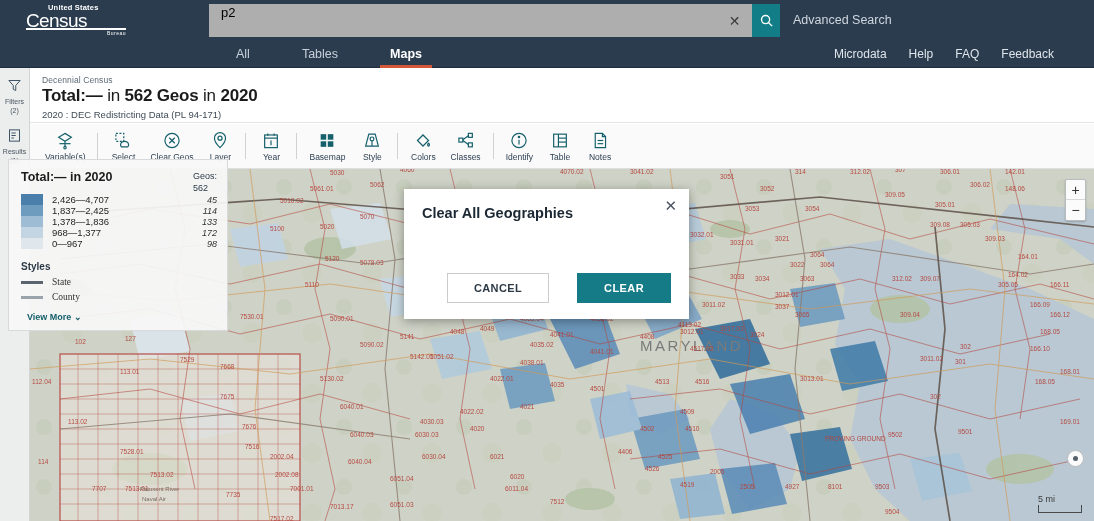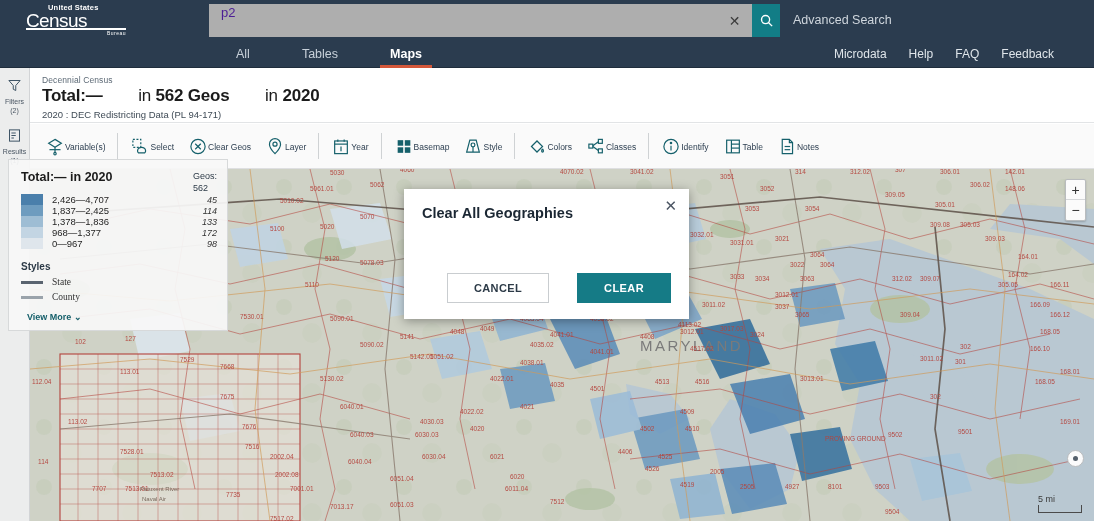--- a/index.html
+++ b/index.html
@@ -32,21 +32,21 @@
     margin-top: -2px; padding-top: 1px; letter-spacing: .5px;
   }
   .searchwrap {
     position: absolute; left: 209px; top: 4px;
     display: flex; align-items: center; height: 33px;
   }
   .searchinput {
     width: 543px; height: 33px;
     background: #aeaeae;
     border: none; outline: none;
-    font-size: 13px; color: #4c1d95;
+    font-size: 13px; color: #000000;
     padding: 0 30px 16px 12px;
     font-family: "Liberation Sans", sans-serif;
   }
   .searchinput::placeholder { color: #4a4a4a; }
   .clearx {
     position: absolute; right: 38px; top: 9px;
     width: 15px; height: 15px; color: #3c3c3c; font-size: 14px;
     display:flex; align-items:center; justify-content:center;
     cursor: pointer; line-height: 1;
   }
@@ -100,31 +100,31 @@
   .titleblock {
     position: absolute; left: 30px; top: 68px; right: 0; height: 55px;
     background: #ffffff; padding: 7px 0 0 12px;
     border-bottom: 1px solid #e2e4e6;
   }
   .breadcrumb { font-size: 8.5px; color: #5d6a76; letter-spacing: .1px; }
   .maintitle {
     font-size: 17px; color: #1b1b1b; margin-top: 1px; letter-spacing: -.2px;
   }
   .maintitle b { font-weight: bold; }
-  .maintitle .light { font-weight: normal; margin-left: 31px; }
+  .maintitle .light { font-weight: normal; }
   .subtitle { font-size: 9.5px; color: #3f4b56; margin-top: 3px; }
 
   
   .toolbar {
     position: absolute; left: 30px; top: 124px; right: 0; height: 45px;
     background: #fafafa; display: flex; align-items: center;
     padding-left: 8px; border-bottom: 1px solid #dedfe1;
   }
   .tool {
-    display: flex; align-items: center;
+    display: flex; flex-direction: column; align-items: center;
     justify-content: flex-start; min-width: 40px; padding: 0 7px;
     color: #15606b; cursor: pointer;
   }
   .tool .tlabel { font-size: 8.5px; margin-top: 2px; color: #2c3e50; white-space: nowrap; }
   .tsep { width: 1px; height: 26px; background: #cfd2d4; margin: 0 5px; }
 
   
   .map {
     position: absolute; left: 30px; top: 169px; right: 0; bottom: 0;
     overflow: hidden; background: #cfd3c9;

